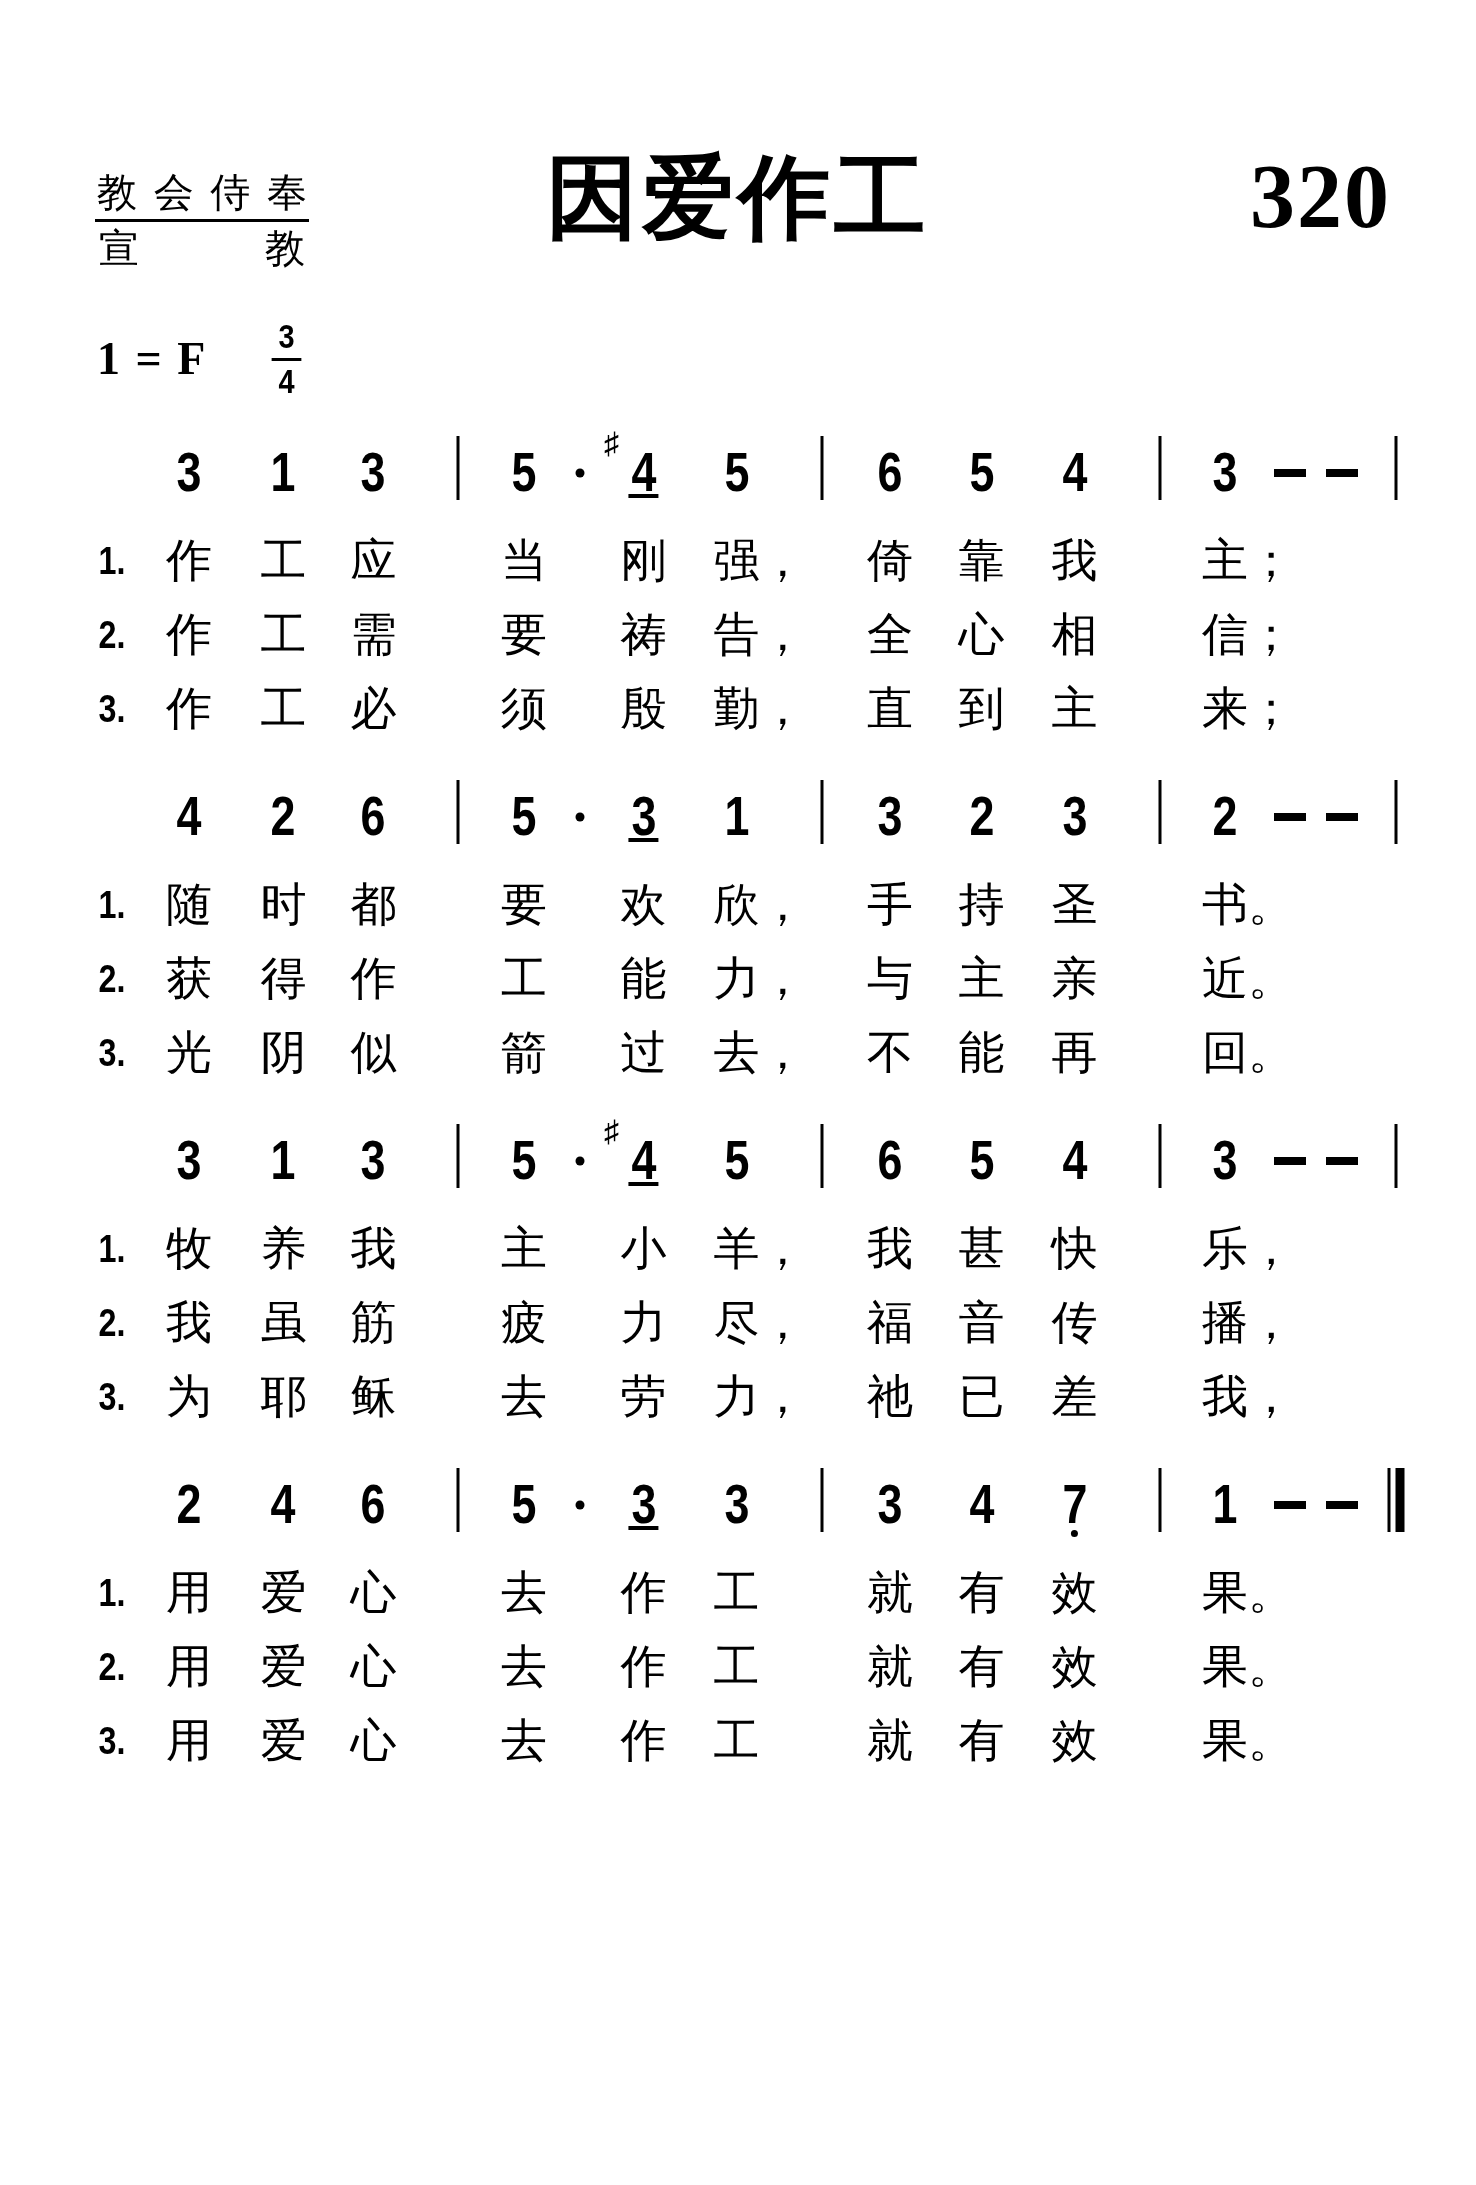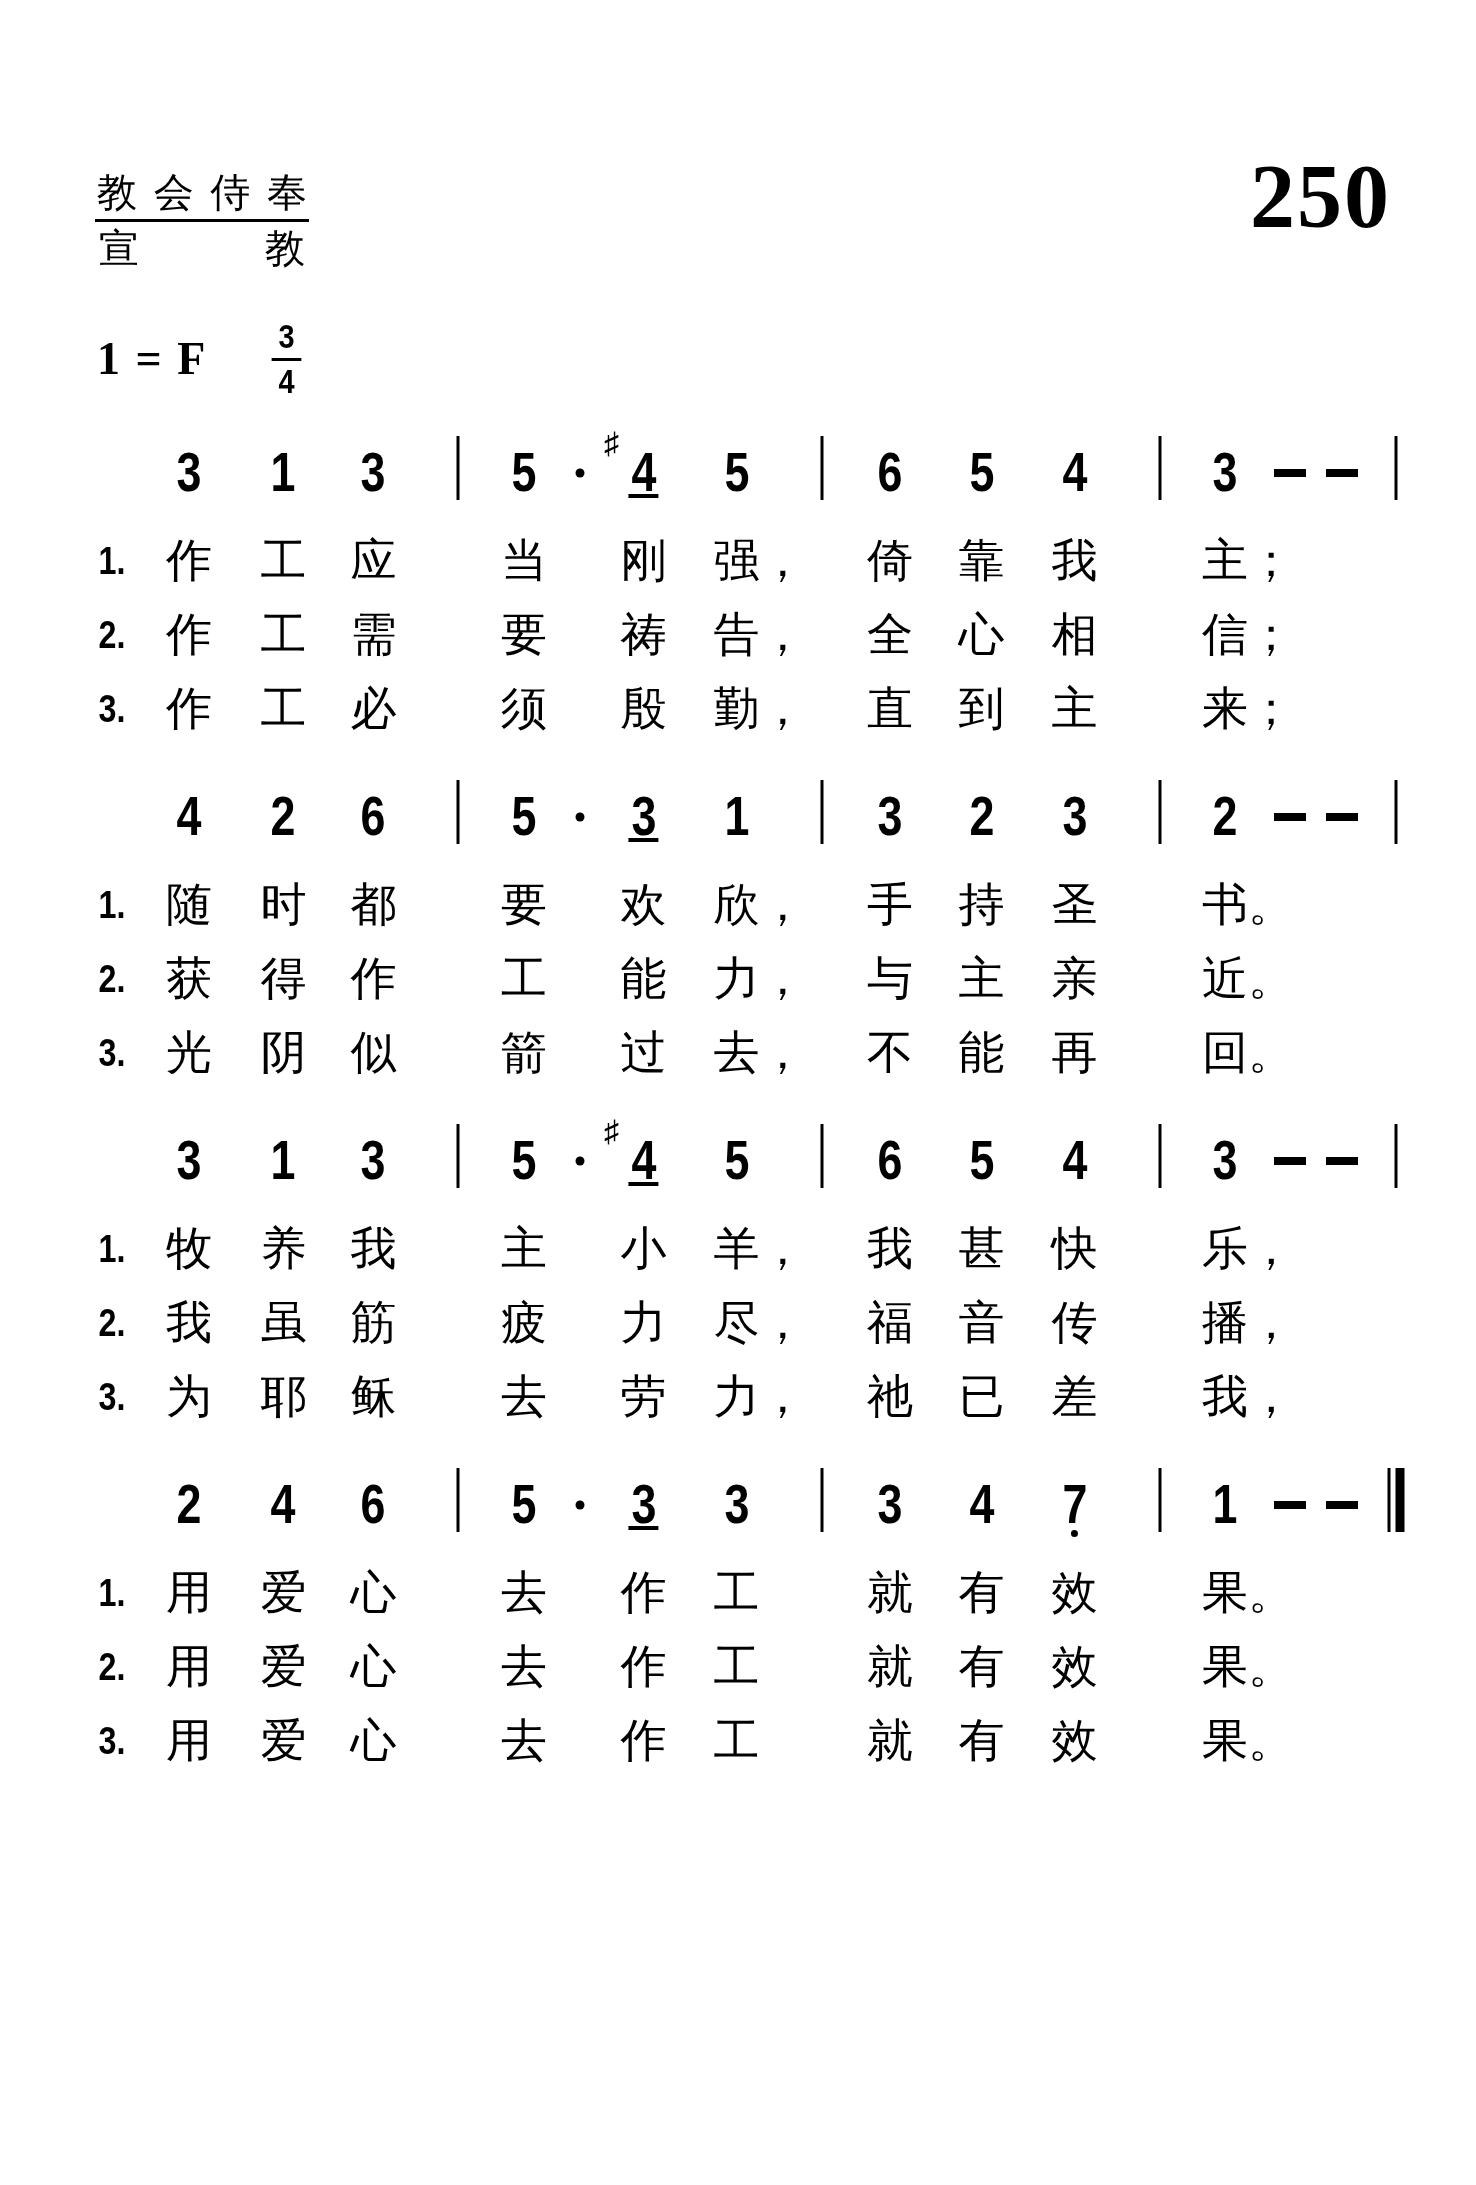--- a/index.html
+++ b/index.html
@@ -86,22 +86,23 @@
         <span>会</span>
         <span>侍</span>
         <span>奉</span>
       </div>
     <div class="category-bottom">
       <span>宣</span>
       <span>教</span>
     </div>
   </div>
 
-
-  <div class="hymn-number">250</div>
+  <div class="title">因爱作工</div>
+
+  <div class="hymn-number">320</div>
 
   <div class="keysig">
     <span class="keyname">1 = F</span>
     <span class="timesig">
       <span class="ts-num">3</span>
       <span class="ts-den">4</span>
     </span>
   </div>
 
   <div class="systems">

